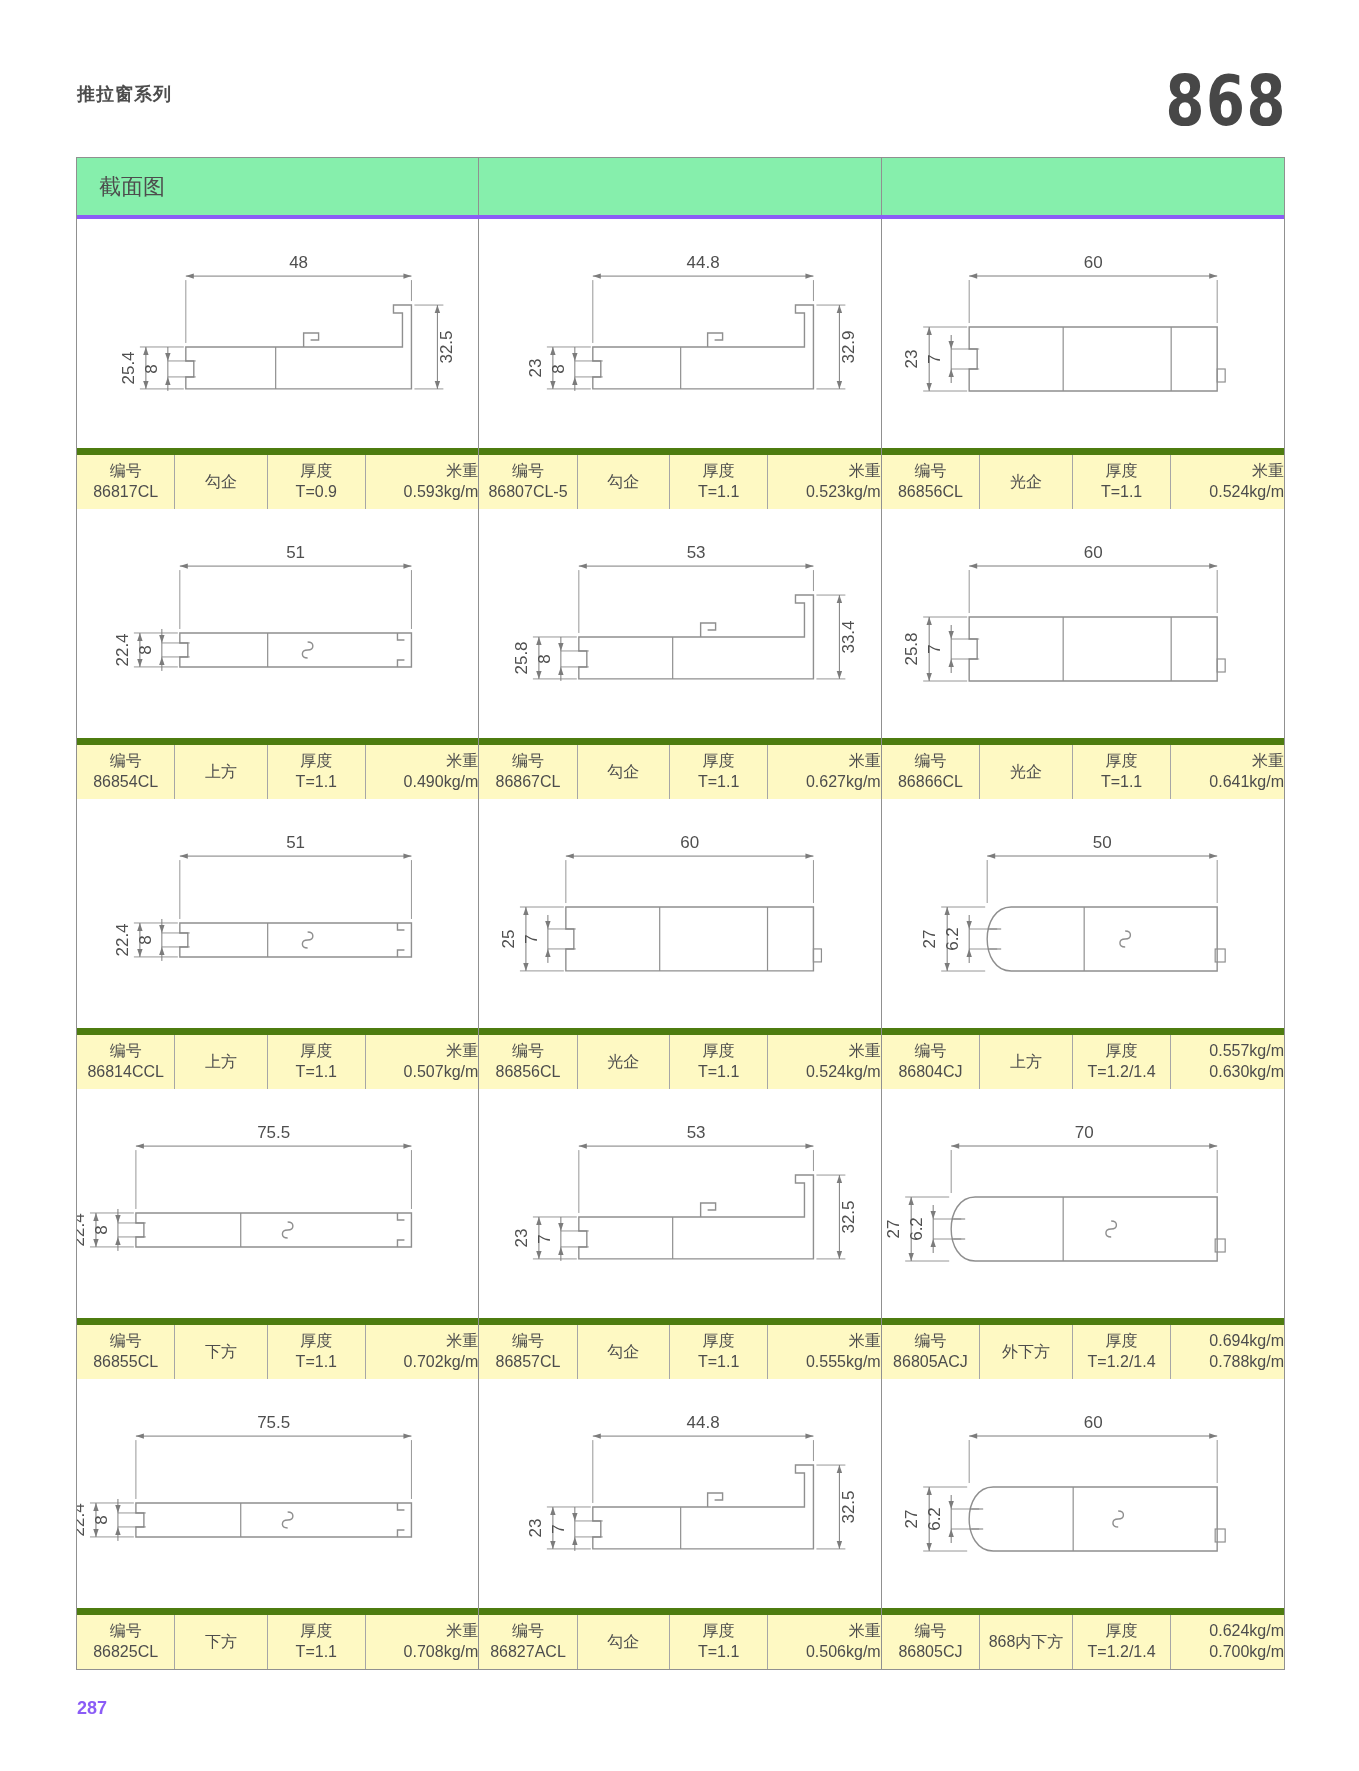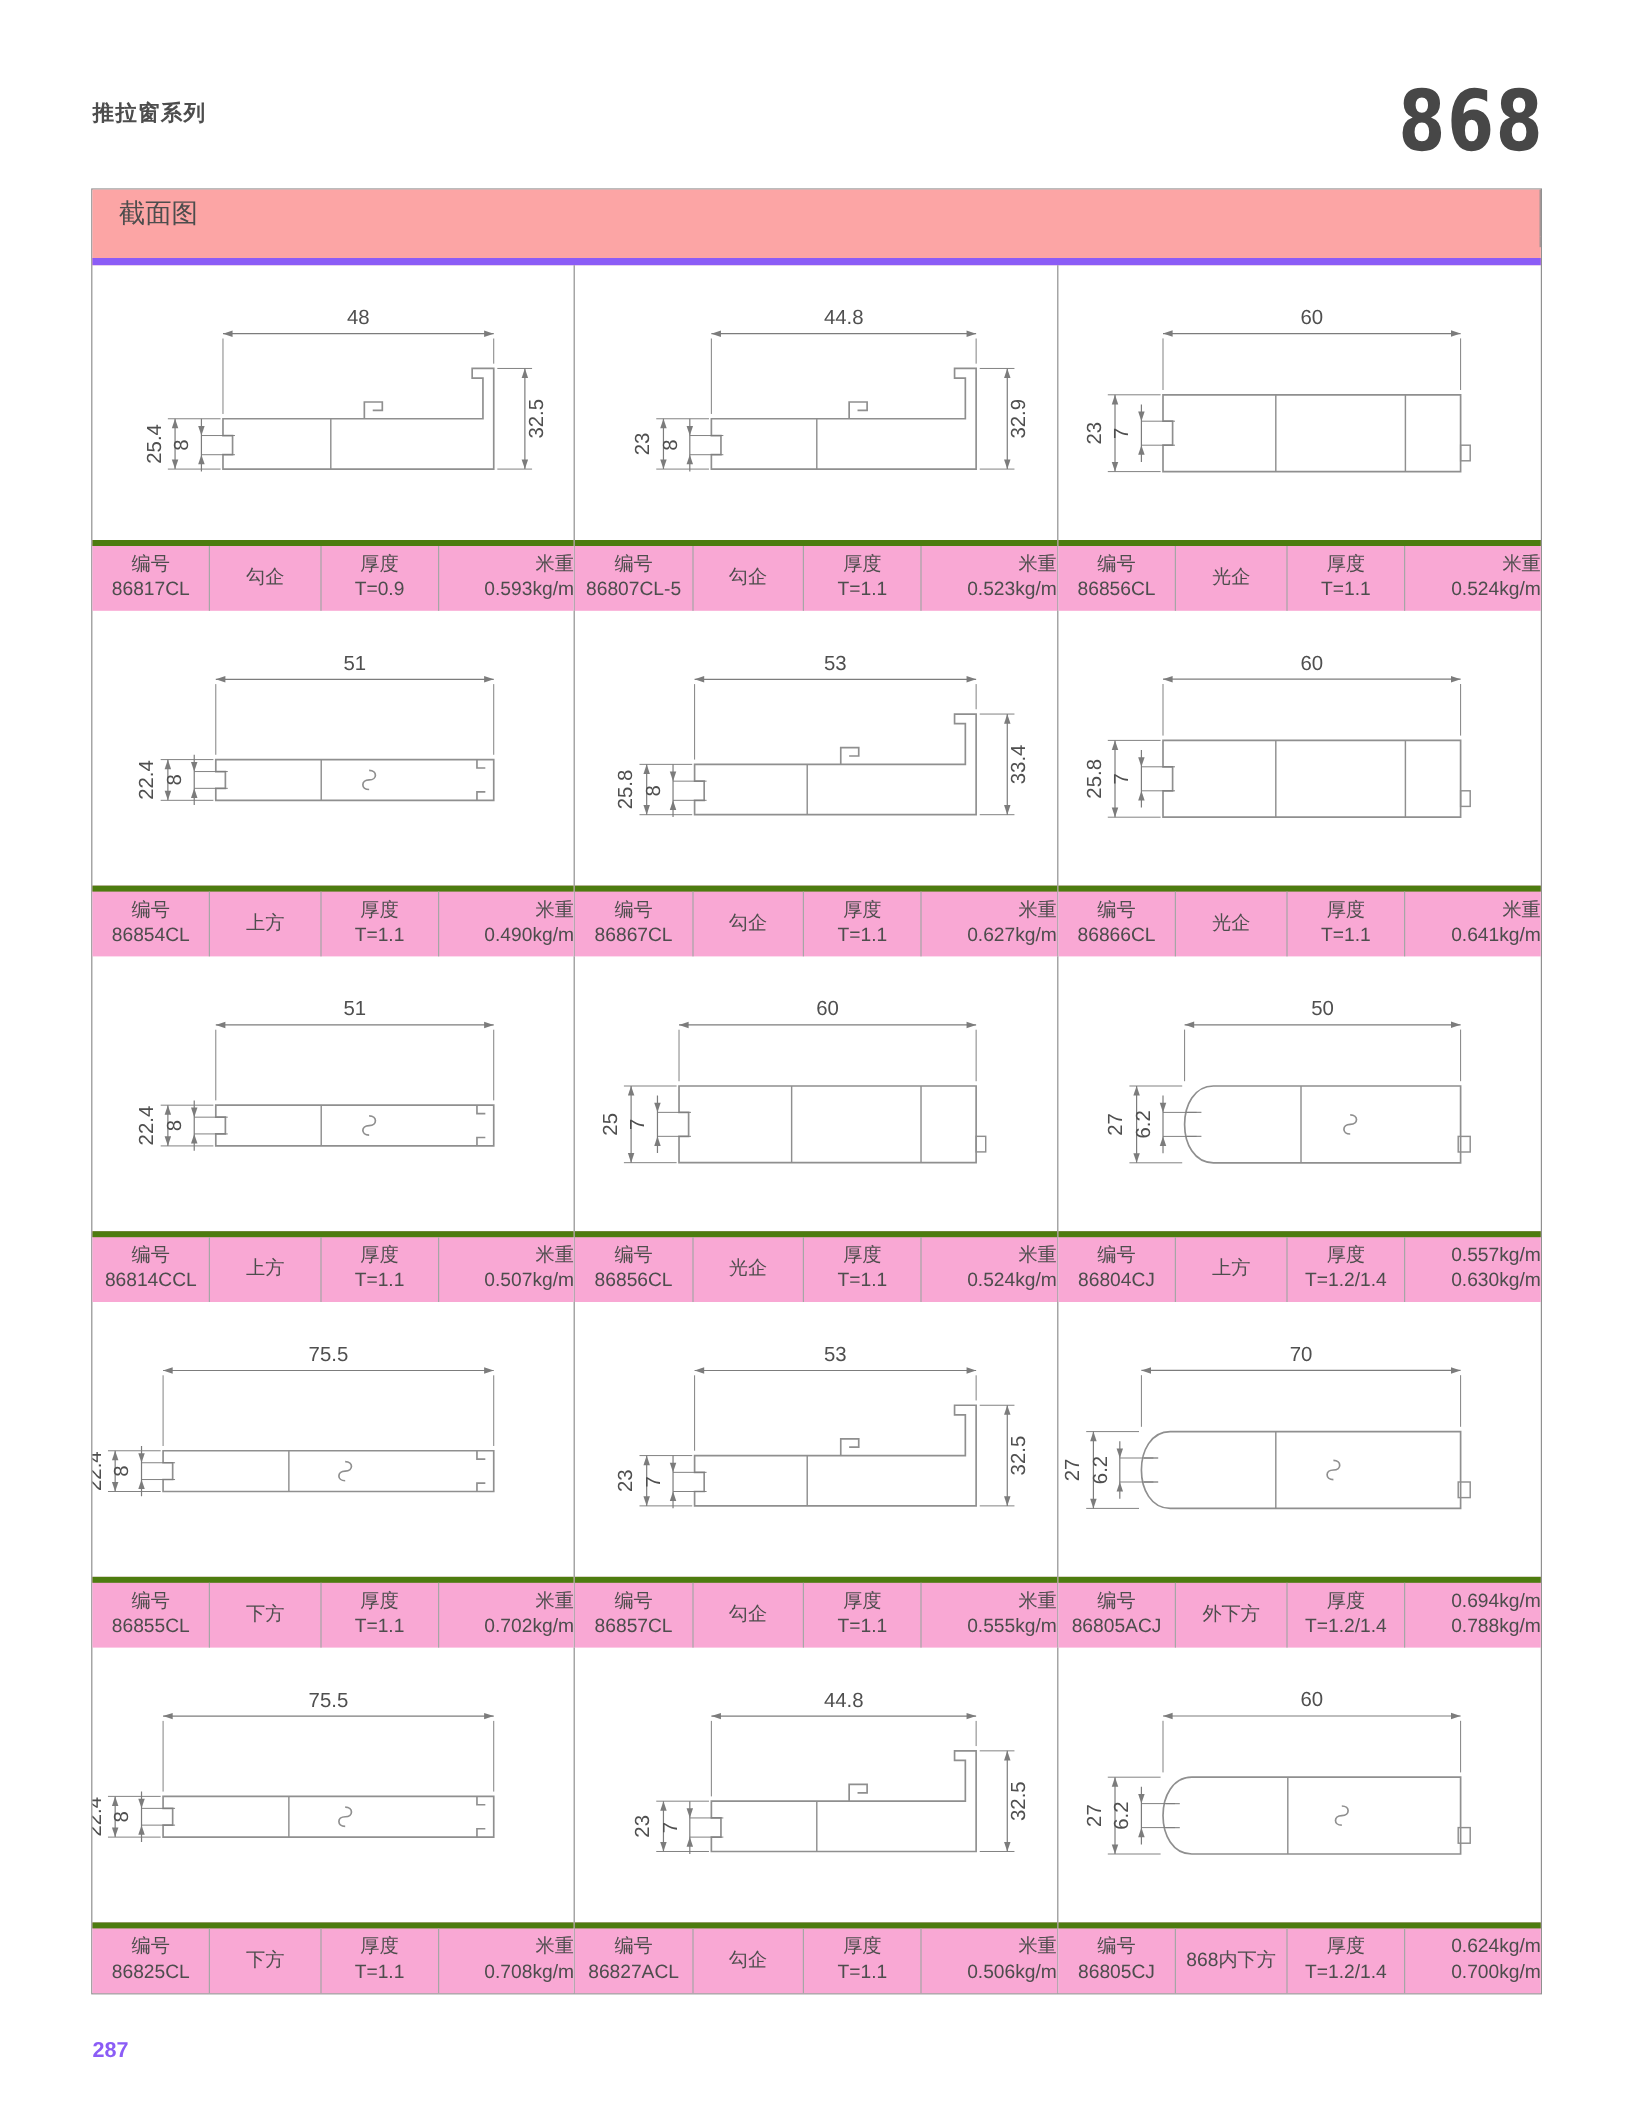--- a/index.html
+++ b/index.html
@@ -4,31 +4,31 @@
 <style>
   html,body{margin:0;padding:0;}
   body{width:1359px;height:1771px;position:relative;background:#ffffff;
        font-family:"Liberation Sans","DejaVu Sans",sans-serif;color:#4d4d4d;}
   .series-title{position:absolute;left:77px;top:82px;font-size:18px;font-weight:bold;
                 color:#4d4d4d;letter-spacing:1px;}
   .page-code{position:absolute;right:72px;top:60px;font-size:70px;font-weight:800;color:#474747;
              transform:scaleX(.8);transform-origin:100% 50%;letter-spacing:2px;
              font-family:"DejaVu Sans","Liberation Sans",sans-serif;}
   .catalog-table{position:absolute;left:76px;top:157px;width:1207px;border:1px solid #909090;background:#fff;}
-  .header-bar{display:grid;grid-template-columns:1fr;height:57px;background:#fca5a5;
-              border-bottom:6px solid #8b5cf6;}
+  .header-bar{display:grid;grid-template-columns:1fr 1fr 1fr;height:57px;background:#86efac;
+              border-bottom:4px solid #8b5cf6;}
   .header-cell{border-right:1px solid #909090;display:flex;align-items:center;
                padding-left:22px;font-size:22px;color:#4d4d4d;}
   .header-cell:last-child{border-right:none;}
   .grid{display:grid;grid-template-columns:1fr 1fr 1fr;}
   .cell{border-right:1px solid #909090;}
   .cell:nth-child(3n){border-right:none;}
   .drawing{height:229px;}
   .drawing svg{display:block;width:100%;height:229px;}
-  .strip{height:54px;background:#f9a8d4;border-top:5px solid #4d7c0f;
+  .strip{height:54px;background:#fef9c3;border-top:7px solid #4d7c0f;
          display:grid;grid-template-columns:24.5fr 23fr 24.5fr 28fr;}
   .sub{display:flex;flex-direction:column;align-items:center;justify-content:center;
        border-right:1px solid #a6a6a6;font-size:16px;line-height:1.3;color:#4d4d4d;overflow:hidden;}
   .sub:last-child{border-right:none;align-items:flex-end;}
   .page-number{position:absolute;left:77px;top:1698px;font-size:18px;font-weight:bold;color:#8b5cf6;}
   svg text{font-family:"Liberation Sans","DejaVu Sans",sans-serif;}
 </style>
 </head>
 <body>
 

